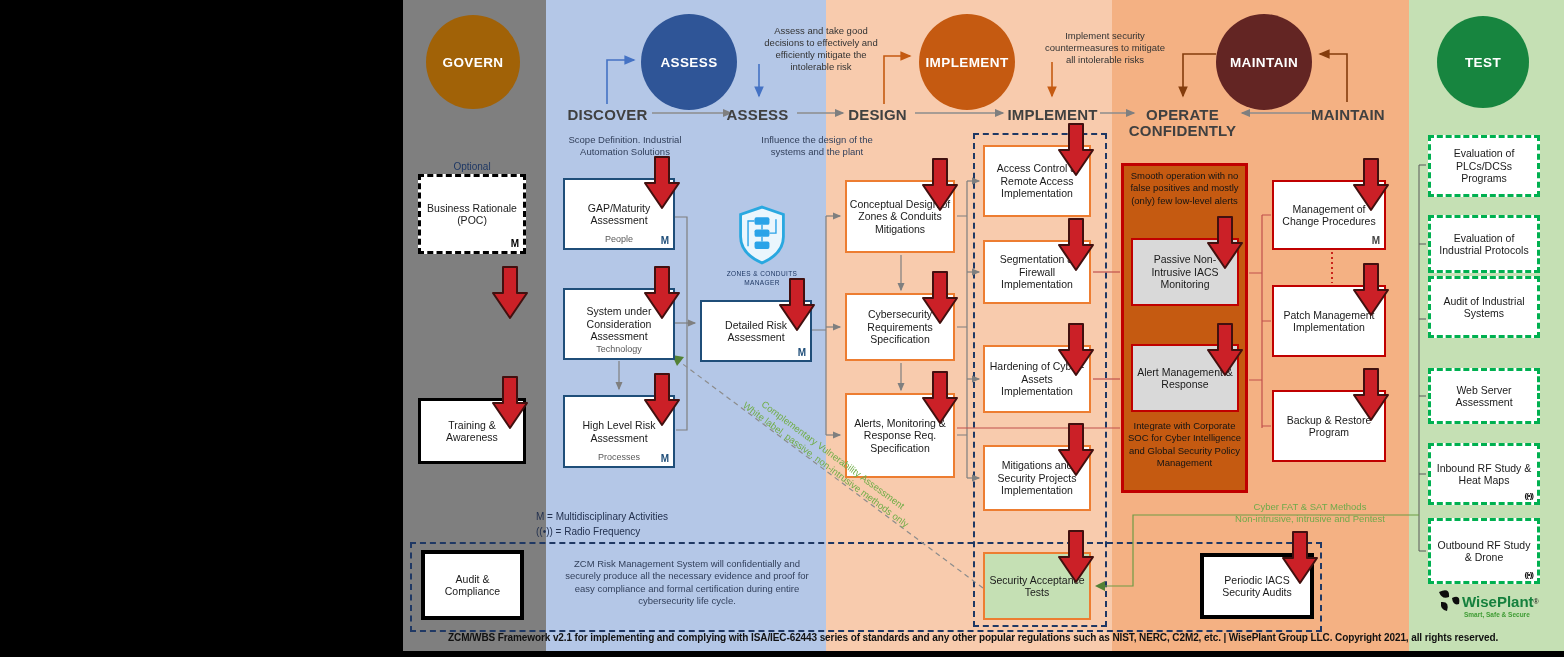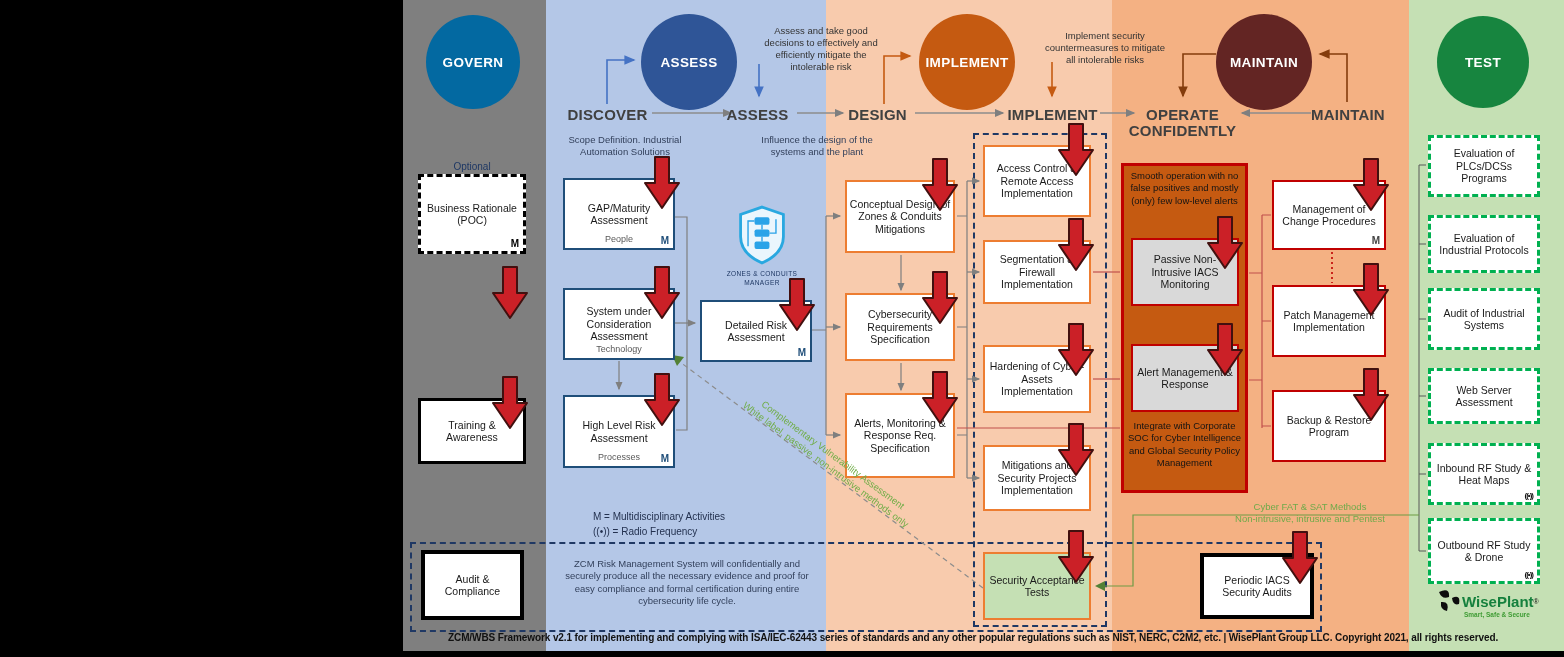--- a/index.html
+++ b/index.html
@@ -40,21 +40,21 @@
   .marker.navy{color:#1f4e79;}
   .marker.dark{color:#444;}
   .rfbadge{position:absolute;right:4px;bottom:2px;font-size:8px;font-weight:bold;letter-spacing:-1px;color:#111;}
 
   .container-maintain{position:absolute;left:1121px;top:163px;width:127px;height:330px;
        background:#c55a11;border:3px solid #c00000;box-sizing:border-box;z-index:2;}
   .mnote{position:absolute;font-size:9.5px;color:#141414;text-align:center;line-height:1.3;z-index:3;}
 
   .optional{position:absolute;left:418px;top:161px;width:108px;text-align:center;
             font-size:10px;color:#1f3864;z-index:3;}
-  .legend{position:absolute;left:593px;top:509px;font-size:10px;color:#23314f;line-height:1.5;z-index:3;}
+  .legend{position:absolute;left:536px;top:509px;font-size:10px;color:#23314f;line-height:1.5;z-index:3;}
   .para{position:absolute;left:558px;top:558px;width:258px;font-size:9.5px;color:#33415c;
         text-align:center;line-height:1.3;z-index:3;}
   .diag{position:absolute;left:664px;top:448px;width:330px;text-align:center;font-size:9.5px;
         color:#70ad47;transform:rotate(36.5deg);line-height:1.3;z-index:3;}
   .fatsat{position:absolute;left:1185px;top:501px;width:250px;text-align:center;font-size:9.5px;
           color:#6faa4a;line-height:1.3;z-index:3;}
   .footer-text{position:absolute;left:448px;top:632px;font-size:10px;font-weight:bold;color:#111;
         white-space:nowrap;letter-spacing:-.1px;z-index:4;}
 
   .rarrow{position:absolute;z-index:4;}
@@ -143,21 +143,21 @@
 
     <path d="M1419,165 V551 M1419,165 H1426 M1419,244 H1426 M1419,319 H1426 M1419,396 H1426 M1419,474 H1426 M1419,551 H1426" fill="none" stroke="#595959" stroke-width="1"></path>
 
     <path d="M1104,586 H1133 V515 H1419" fill="none" stroke="#6f9b45" stroke-width="1.2"></path>
     <polygon points="1095,586 1105,581 1105,591" fill="#538135"></polygon>
 
     <path d="M676,359 L983,588" fill="none" stroke="#8c8c8c" stroke-width="1.2" stroke-dasharray="5,4"></path>
     <polygon points="672,355 684,357 677,366" fill="#538135"></polygon>
   </svg>
 
-  <div class="circle" style="left:426px;top:15px;width:94px;height:94px;background:#0369a1;">
+  <div class="circle" style="left:426px;top:15px;width:94px;height:94px;background:#a16207;">
       <span>GOVERN</span>
     </div>
   <div class="circle" style="left:641px;top:14px;width:96px;height:96px;background:#2f5597;">
       <span>ASSESS</span>
     </div>
   <div class="circle" style="left:919px;top:14px;width:96px;height:96px;background:#c55a11;">
       <span>IMPLEMENT</span>
     </div>
   <div class="circle" style="left:1216px;top:14px;width:96px;height:96px;background:#632523;">
       <span>MAINTAIN</span>
@@ -282,21 +282,21 @@
     <div>Cyber FAT &amp; SAT Methods</div>
     <div>Non-intrusive, intrusive and Pentest</div>
   </div>
 
   <div class="box b-greendash" style="left:1428px;top:135px;width:112px;height:62px;">
     <div>Evaluation of PLCs/DCSs Programs</div>
   </div>
   <div class="box b-greendash" style="left:1428px;top:215px;width:112px;height:58px;">
     <div>Evaluation of Industrial Protocols</div>
   </div>
-  <div class="box b-greendash" style="left:1428px;top:288px;width:112px;height:62px;">
+  <div class="box b-greendash" style="left:1428px;top:276px;width:112px;height:62px;">
     <div>Audit of Industrial Systems</div>
   </div>
   <div class="box b-greendash" style="left:1428px;top:368px;width:112px;height:56px;">
     <div>Web Server Assessment</div>
   </div>
   <div class="box b-greendash" style="left:1428px;top:443px;width:112px;height:62px;">
     <div>Inbound RF Study &amp; Heat Maps</div>
     <div class="rfbadge">((•))</div>
   </div>
   <div class="box b-greendash" style="left:1428px;top:518px;width:112px;height:66px;">

